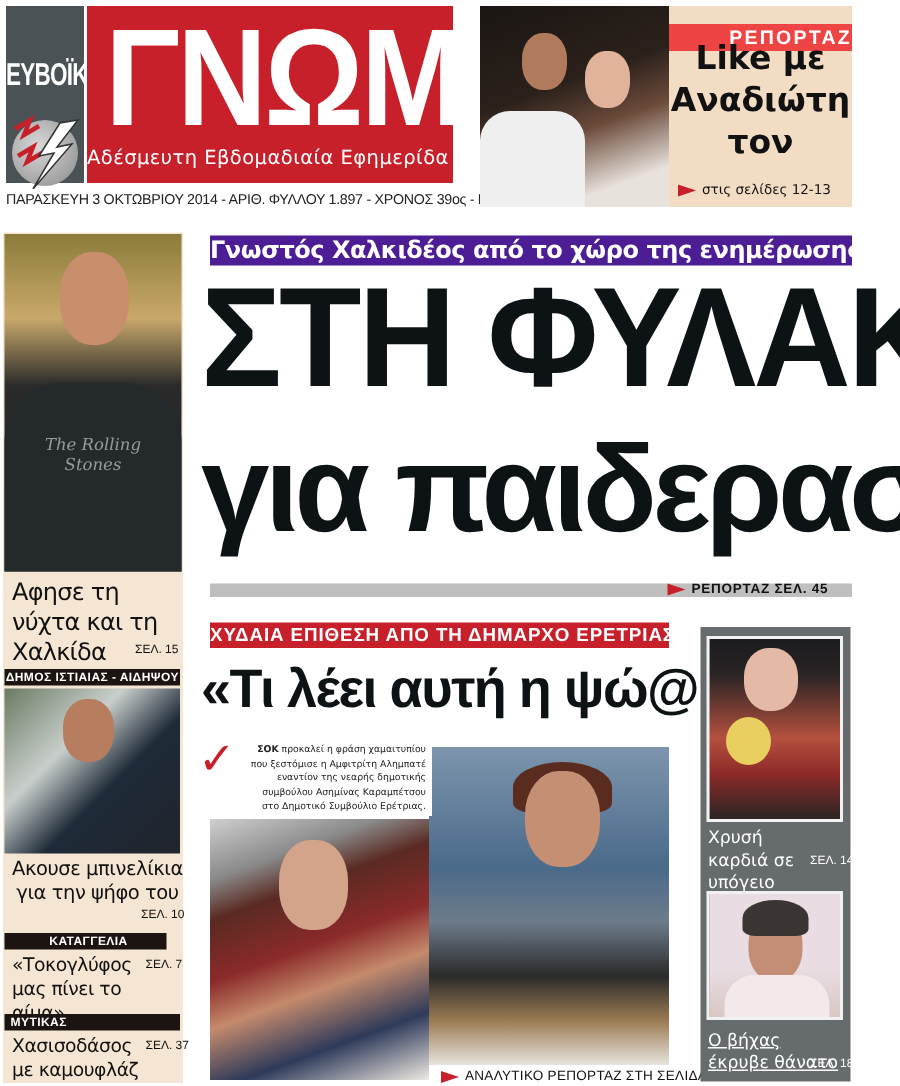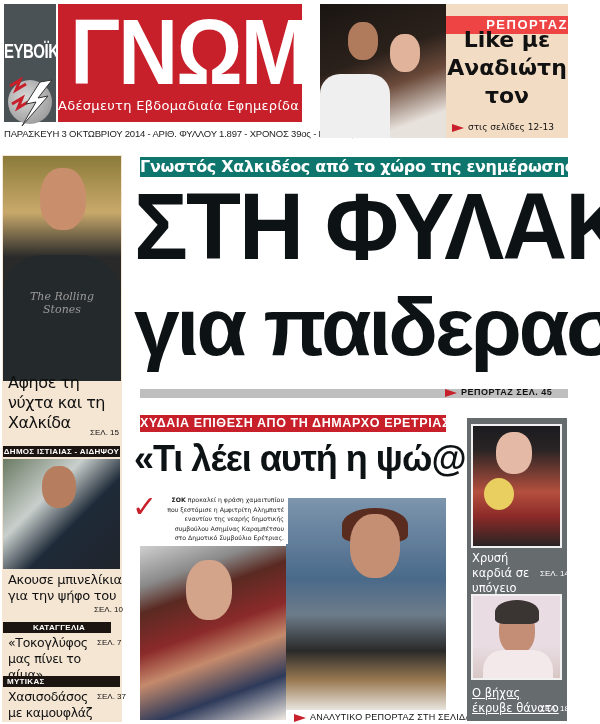--- a/index.html
+++ b/index.html
@@ -23,38 +23,38 @@
   #teaser-title { left: 446px; top: 26px; width: 122px; text-align: center; font: bold 22px "DejaVu Sans", sans-serif; line-height: 28px; color: #111; }
   #teaser-ref { left: 452px; top: 122px; width: 116px; font: 9px "DejaVu Sans", sans-serif; color: #111; }
   .arrow { display: inline-block; width: 0; height: 0; border-top: 4px solid transparent; border-bottom: 4px solid transparent; border-left: 12px solid #c8202a; vertical-align: middle; margin-right: 4px; }
 
   
   #leftcol-bg { left: 2px; top: 155px; width: 120px; height: 567px; background: #f5e6d3; }
   #lead-photo { left: 3px; top: 156px; width: 118px; height: 225px; background: linear-gradient(180deg, #8b7b3a 0%, #c9a96b 25%, #2a2a2a 45%, #1f2326 100%); }
   #lead-photo-face { left: 40px; top: 168px; width: 46px; height: 62px; border-radius: 45%; background: #c98f6c; }
   #lead-photo-shirt { left: 3px; top: 255px; width: 118px; height: 126px; background: #24292b; border-radius: 40px 40px 0 0; }
   #lead-photo-print { left: 16px; top: 290px; width: 92px; font: italic 11px "DejaVu Serif", serif; color: #9a9a9a; text-align: center; }
-  #left-h1 { left: 8px; top: 373px; width: 112px; font: 16px "DejaVu Sans", sans-serif; line-height: 20px; letter-spacing: -0.5px; }
+  #left-h1 { left: 8px; top: 385px; width: 112px; font: 16px "DejaVu Sans", sans-serif; line-height: 20px; letter-spacing: -0.5px; }
   .selref { font: 8px "Liberation Sans", sans-serif; color: #111; }
   #left-ref1 { left: 90px; top: 428px; }
   .kicker-dark { background: #1c1410; color: #fff; font: bold 8px "Liberation Sans", sans-serif; height: 11px; line-height: 11px; padding-left: 4px; letter-spacing: 0.3px; }
   #left-k1 { left: 3px; top: 446px; width: 117px; text-align: center; padding-left: 0; }
   #left-photo2 { left: 3px; top: 459px; width: 117px; height: 110px; background: linear-gradient(135deg, #6a7a62 0%, #c9cfcc 35%, #1e2a38 60%, #20242c 100%); }
   #left-photo2-face { left: 42px; top: 466px; width: 34px; height: 42px; border-radius: 45%; background: #b67e5f; }
-  #left-h2 { left: 8px; top: 572px; width: 114px; font: 13px "DejaVu Sans", sans-serif; line-height: 16px; letter-spacing: -0.3px; }
+  #left-h2 { left: 8px; top: 572px; width: 114px; font: 13px "DejaVu Sans", sans-serif; line-height: 16px; letter-spacing: -0.3px; text-align: center; }
   #left-ref2 { left: 94px; top: 605px; }
   #left-k2 { left: 3px; top: 622px; width: 108px; text-align: center; }
   #left-h3 { left: 8px; top: 635px; width: 114px; font: 12.5px "DejaVu Sans", sans-serif; line-height: 16px; letter-spacing: -0.3px; }
   #left-ref3 { left: 97px; top: 638px; }
   #left-k3 { left: 3px; top: 676px; width: 117px; }
   #left-h4 { left: 8px; top: 689px; width: 114px; font: 12.5px "DejaVu Sans", sans-serif; line-height: 16px; letter-spacing: -0.3px; }
   #left-ref4 { left: 97px; top: 692px; }
 
   
-  #main-kicker { left: 140px; top: 157px; width: 428px; height: 20px; background: #0f766e; color: #fff; font: bold 16px "DejaVu Sans", sans-serif; text-align: center; line-height: 20px; letter-spacing: -0.3px; white-space: nowrap; }
+  #main-kicker { left: 140px; top: 157px; width: 428px; height: 20px; background: #4c1d95; color: #fff; font: bold 16px "DejaVu Sans", sans-serif; text-align: center; line-height: 20px; letter-spacing: -0.3px; white-space: nowrap; }
   #main-line1 { left: 134px; top: 176px; width: 440px; text-align: center; font: bold 90px "Liberation Sans", sans-serif; line-height: 100px; color: #0d1214; letter-spacing: -2px; transform: scaleY(1.05); white-space: nowrap; }
   #main-line2 { left: 134px; top: 275px; width: 440px; text-align: center; font: bold 82px "Liberation Sans", sans-serif; line-height: 104px; color: #0d1214; letter-spacing: -3px; white-space: nowrap; }
   #main-refbar { left: 140px; top: 389px; width: 428px; height: 9px; background: #bfbfbf; }
   #main-ref { left: 445px; top: 387px; font: bold 9px "Liberation Sans", sans-serif; color: #111; letter-spacing: 0.5px; white-space: nowrap; }
 
   
   #s2-kicker { left: 140px; top: 415px; width: 306px; height: 17px; background: #c8202a; color: #fff; font: bold 12.5px "Liberation Sans", sans-serif; text-align: center; line-height: 17px; letter-spacing: 0.6px; white-space: nowrap; }
   #s2-title { left: 134px; top: 436px; width: 316px; text-align: center; font: bold 36px "Liberation Sans", sans-serif; line-height: 46px; color: #0d1214; letter-spacing: -1px; white-space: nowrap; }
   #s2-check { left: 132px; top: 492px; font: bold 30px "DejaVu Sans", sans-serif; color: #c8202a; line-height: 30px; }
   #s2-body { left: 162px; top: 495px; width: 122px; font: 6.2px "DejaVu Sans", sans-serif; line-height: 9.5px; color: #222; text-align: right; }

